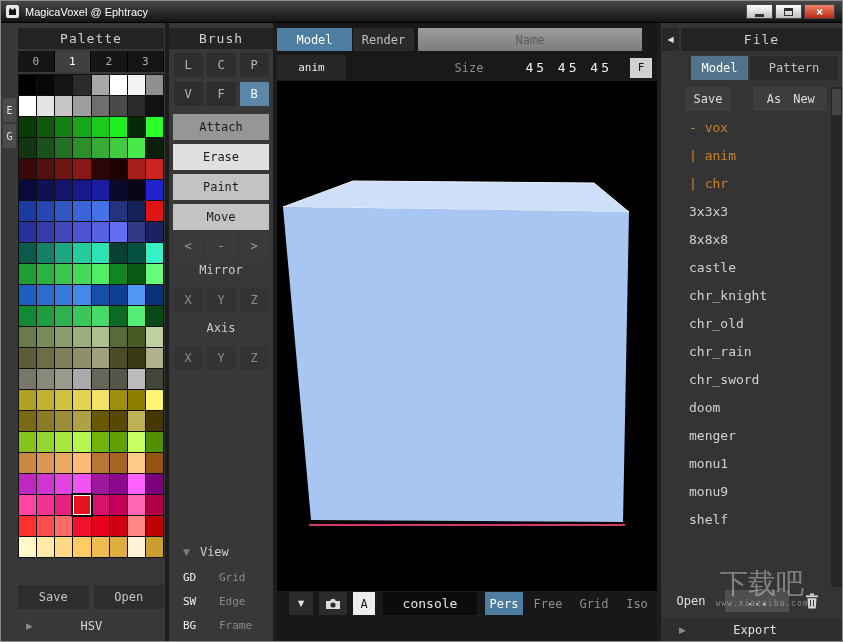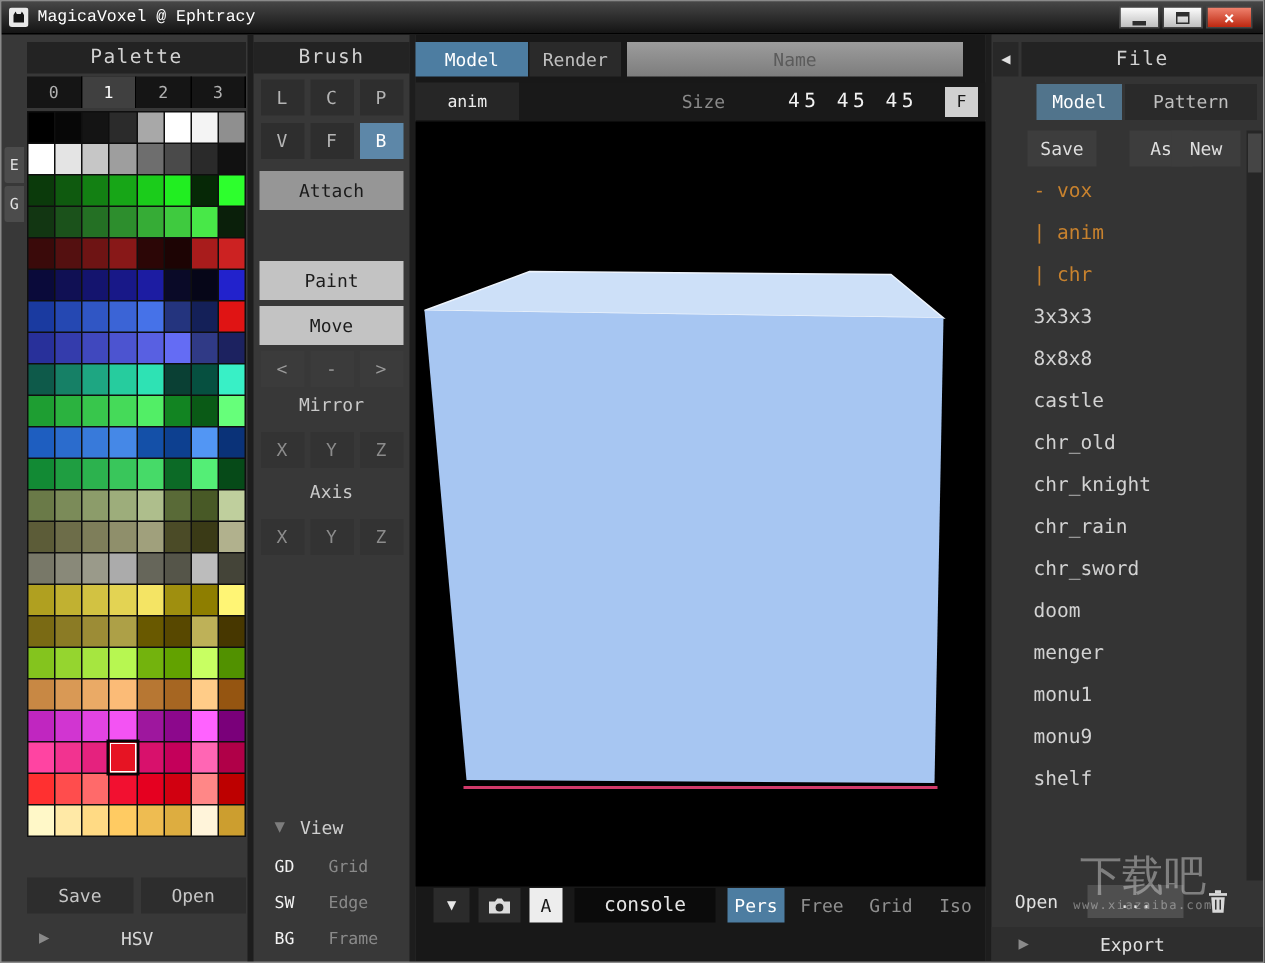--- a/index.html
+++ b/index.html
@@ -10,21 +10,21 @@
     font-family:"DejaVu Sans Mono",monospace;
   }
   .abs{position:absolute;}
   .btn{display:flex;align-items:center;justify-content:center;}
   .tri{font-family:"DejaVu Sans",sans-serif;}
 
   
   #titlebar{position:absolute;left:0;top:0;right:0;height:22px;
     background:linear-gradient(#474747,#141414);display:flex;align-items:center;
     padding:0 5px;gap:6px;border-bottom:1px solid #000;}
-  #titlebar .title{color:#fff;font-size:11px;font-family:Liberation Mono, monospace;}
+  #titlebar .title{color:#fff;font-size:11px;font-family:Liberation Sans, sans-serif;}
   .win-controls{margin-left:auto;display:flex;gap:2px;padding-right:2px;}
   .win-btn{width:27px;height:15px;border:1px solid #444;
     background:linear-gradient(#fdfdfd,#bfbfbf);display:flex;align-items:center;justify-content:center;}
   .win-btn.close{width:31px;background:linear-gradient(#f0836f,#bd2810);color:#fff;}
   .min-glyph{width:9px;height:3px;background:#2e2e2e;margin-top:7px;}
   .max-glyph{width:9px;height:8px;border:1px solid #2e2e2e;border-top-width:3px;}
   .close-glyph{font-size:12px;font-weight:bold;line-height:1;}
 
   
   .sep{position:absolute;top:22px;bottom:0;width:4px;background:#1d1d1d;}
@@ -379,20 +379,21 @@
     <div class="mbtn">L</div>
     <div class="mbtn">C</div>
     <div class="mbtn">P</div>
   </div>
   <div class="mode-row" id="modeRow2">
     <div class="mbtn">V</div>
     <div class="mbtn">F</div>
     <div class="mbtn on">B</div>
   </div>
   <div class="act" id="actAttach">Attach</div>
+  <div class="act" id="actErase">Erase</div>
   <div class="act" id="actPaint">Paint</div>
   <div class="act" id="actMove">Move</div>
   <div class="mode-row" id="navRow">
     <div class="mbtn nav">&lt;</div>
     <div class="mbtn nav">-</div>
     <div class="mbtn nav">&gt;</div>
   </div>
   <div class="sec-label" id="mirrorLabel">Mirror</div>
   <div class="mode-row" id="mirrorRow">
     <div class="mbtn axis">X</div>
@@ -464,22 +465,22 @@
   <div class="abs" id="fileScroll">
     <div class="thumb"></div>
   </div>
   <div class="abs" id="fileList">
       <div class="fitem accent">- vox</div>
       <div class="fitem accent">| anim</div>
       <div class="fitem accent">| chr</div>
       <div class="fitem">3x3x3</div>
       <div class="fitem">8x8x8</div>
       <div class="fitem">castle</div>
+      <div class="fitem">chr_knight</div>
       <div class="fitem">chr_old</div>
-      <div class="fitem">chr_knight</div>
       <div class="fitem">chr_rain</div>
       <div class="fitem">chr_sword</div>
       <div class="fitem">doom</div>
       <div class="fitem">menger</div>
       <div class="fitem">monu1</div>
       <div class="fitem">monu9</div>
       <div class="fitem">shelf</div>
     </div>
   <div class="abs btn" id="openBtn">Open</div>
   <div class="abs btn" id="moreBtn">...</div>

